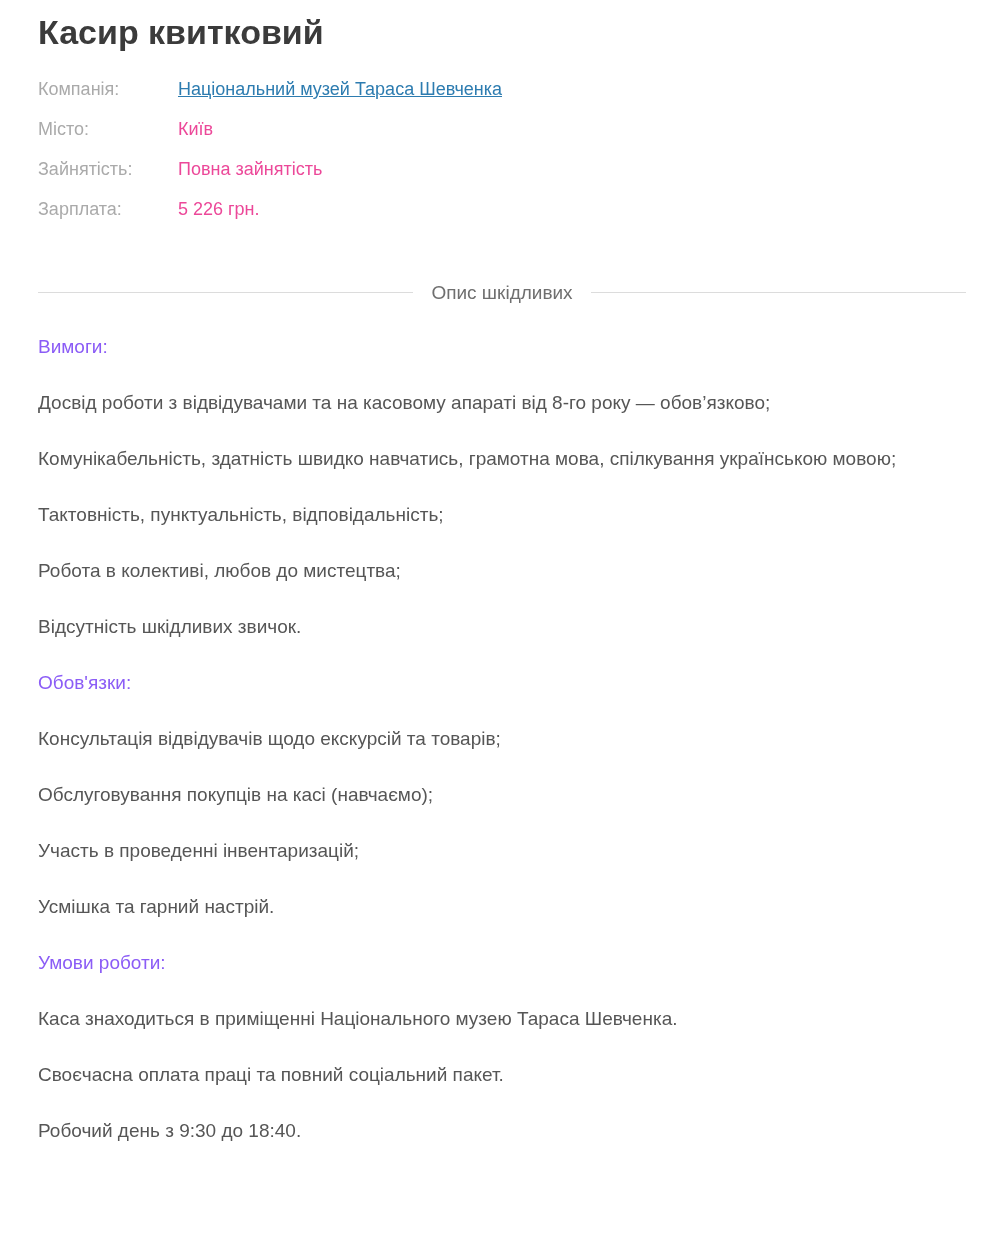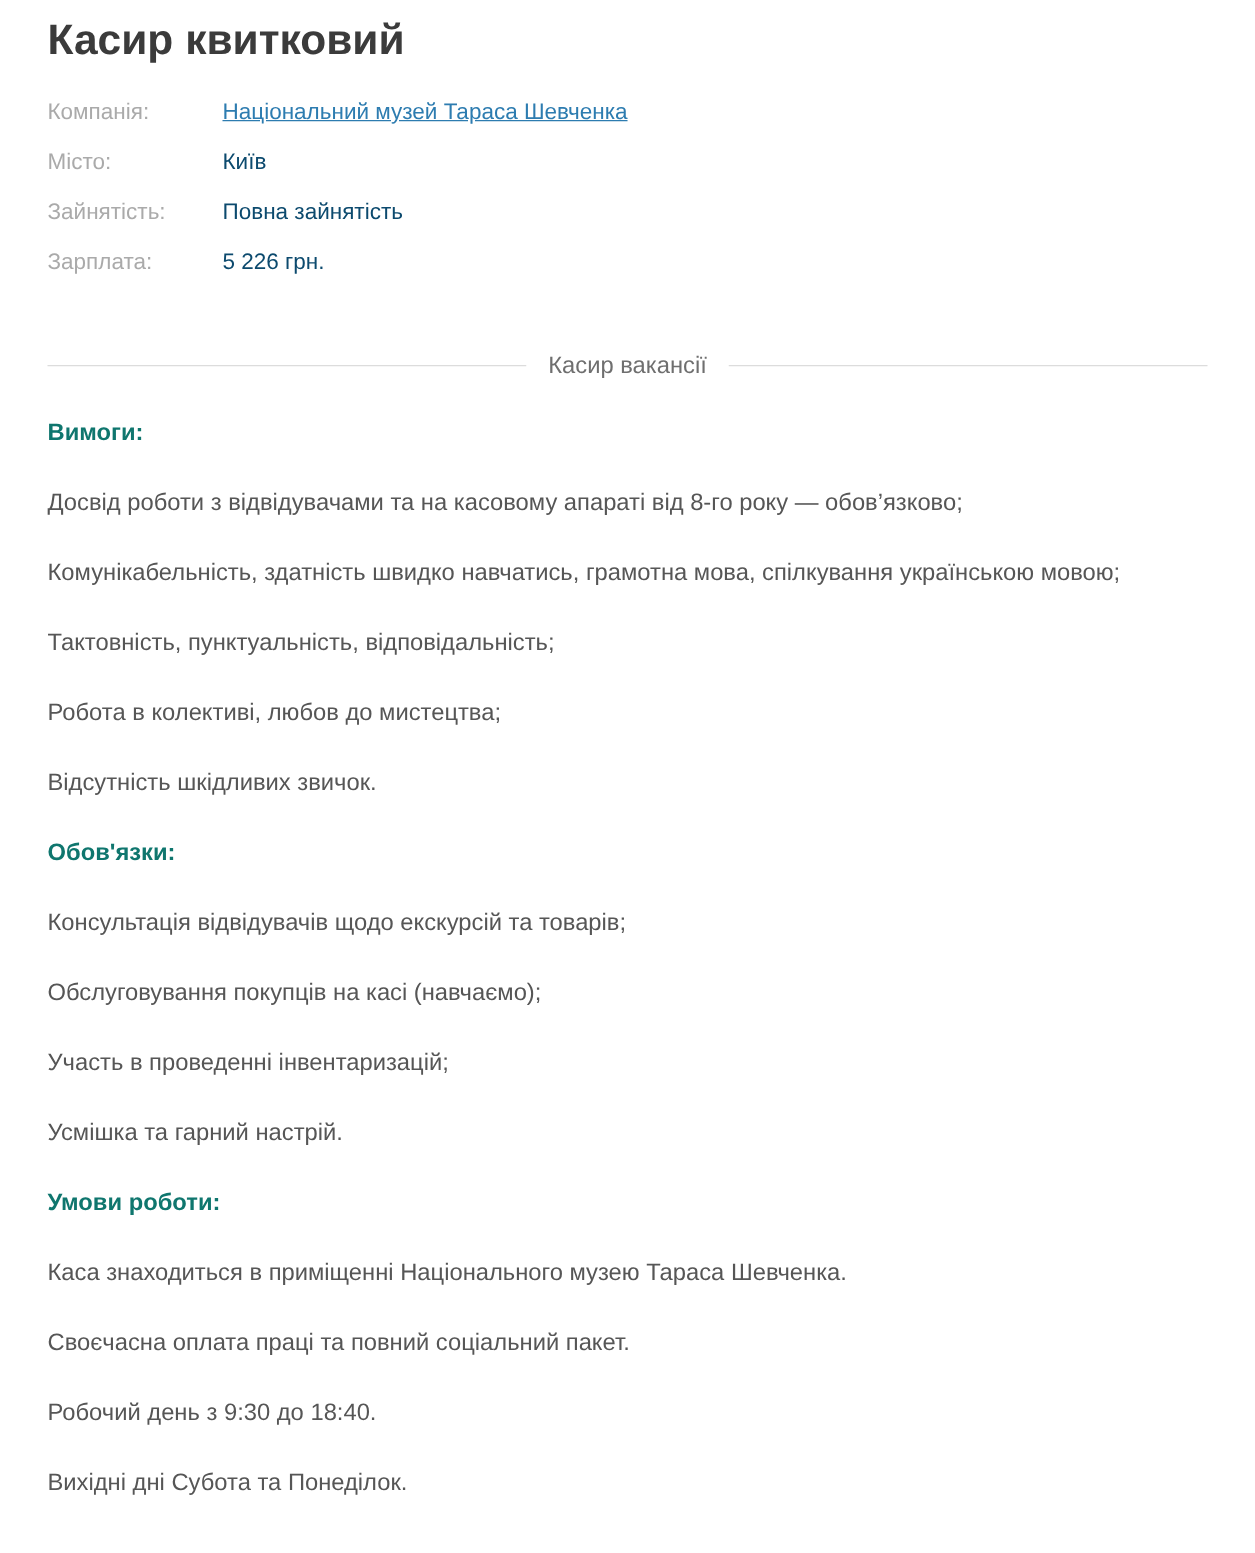--- a/index.html
+++ b/index.html
@@ -26,21 +26,21 @@
     display: flex;
     align-items: baseline;
     font-size: 18px;
     line-height: 27px;
     margin-bottom: 13px;
   }
   .meta-label {
     flex: 0 0 140px;
     color: #aaaaaa;
   }
-  .meta-value { color: #0c4a6e; }
+  .meta-value { color: #ec4899; }
   .company-link {
     color: #2d7cb0;
     cursor: pointer;
   }
   .divider {
     display: flex;
     align-items: center;
     margin: 56px 0 12px 0;
     color: #6f6f6f;
     font-size: 19px;
@@ -49,22 +49,22 @@
   .divider::before,
   .divider::after {
     content: "";
     flex: 1 1 auto;
     border-top: 1px solid #dcdcdc;
   }
   .divider-label { padding: 0 18px; white-space: nowrap; }
   .section-heading {
     font-size: 19px;
     line-height: 30px;
-    font-weight: bold;
-    color: #0f766e;
+    font-weight: normal;
+    color: #8b5cf6;
     margin: 26px 0 0 0;
   }
   .desc-para {
     font-size: 19px;
     line-height: 30px;
     color: #565656;
     margin: 26px 0 0 0;
     max-width: 900px;
   }
 </style>
@@ -88,21 +88,21 @@
       <span class="meta-label">Зайнятість:</span>
       <span class="meta-value">Повна зайнятість</span>
     </div>
     <div class="meta-row">
       <span class="meta-label">Зарплата:</span>
       <span class="meta-value">5 226 грн.</span>
     </div>
   </div>
 
   <div class="divider">
-    <span class="divider-label">Касир вакансії</span>
+    <span class="divider-label">Опис шкідливих</span>
   </div>
 
   <div>
 
     <h3 class="section-heading">Вимоги:</h3>
     <p class="desc-para">Досвід роботи з відвідувачами та на касовому апараті від 8-го року — обов’язково;</p>
     <p class="desc-para">Комунікабельність, здатність швидко навчатись, грамотна мова, спілкування українською мовою;</p>
     <p class="desc-para">Тактовність, пунктуальність, відповідальність;</p>
     <p class="desc-para">Робота в колективі, любов до мистецтва;</p>
     <p class="desc-para">Відсутність шкідливих звичок.</p>
@@ -110,17 +110,16 @@
     <h3 class="section-heading">Обов'язки:</h3>
     <p class="desc-para">Консультація відвідувачів щодо екскурсій та товарів;</p>
     <p class="desc-para">Обслуговування покупців на касі (навчаємо);</p>
     <p class="desc-para">Участь в проведенні інвентаризацій;</p>
     <p class="desc-para">Усмішка та гарний настрій.</p>
 
     <h3 class="section-heading">Умови роботи:</h3>
     <p class="desc-para">Каса знаходиться в приміщенні Національного музею Тараса Шевченка.</p>
     <p class="desc-para">Своєчасна оплата праці та повний соціальний пакет.</p>
     <p class="desc-para">Робочий день з 9:30 до 18:40.</p>
-    <p class="desc-para">Вихідні дні Субота та Понеділок.</p>
 
   </div>
 
 </div>
 
 </body></html>

